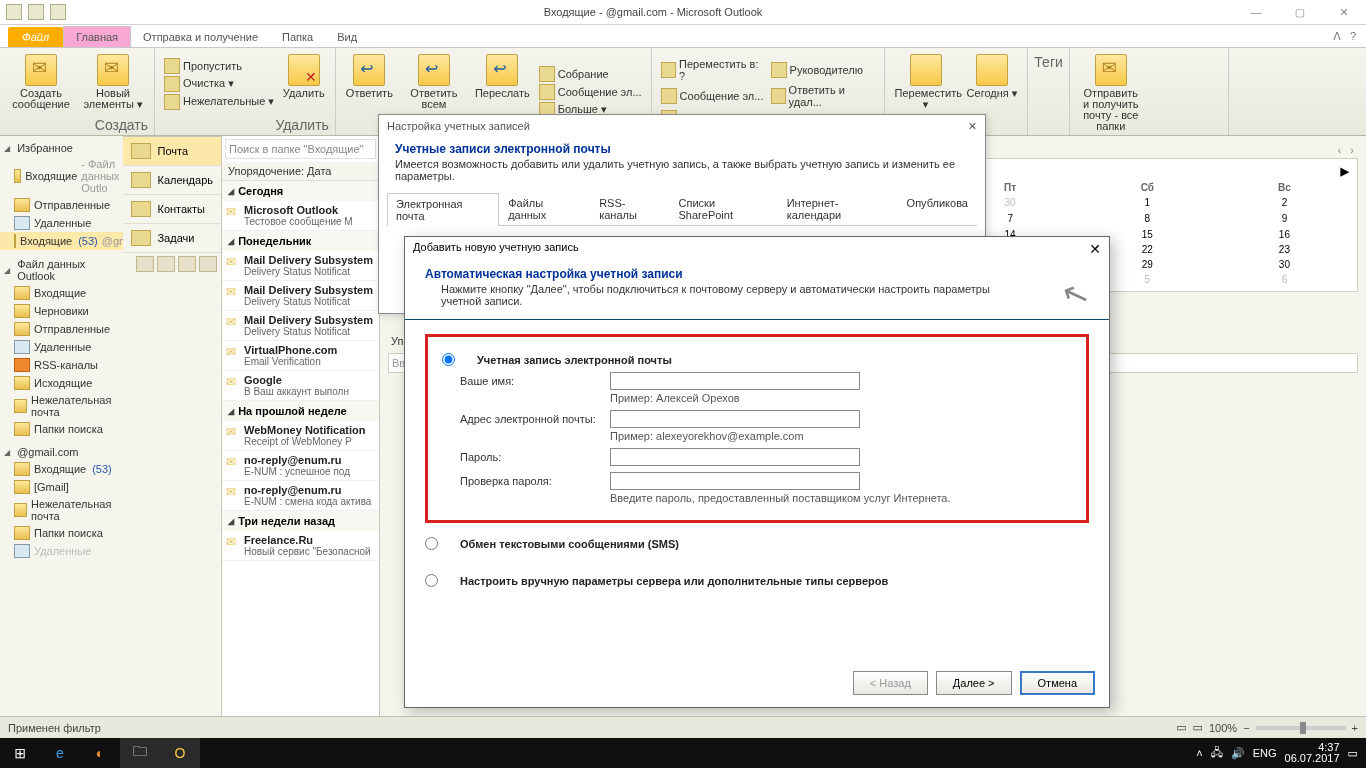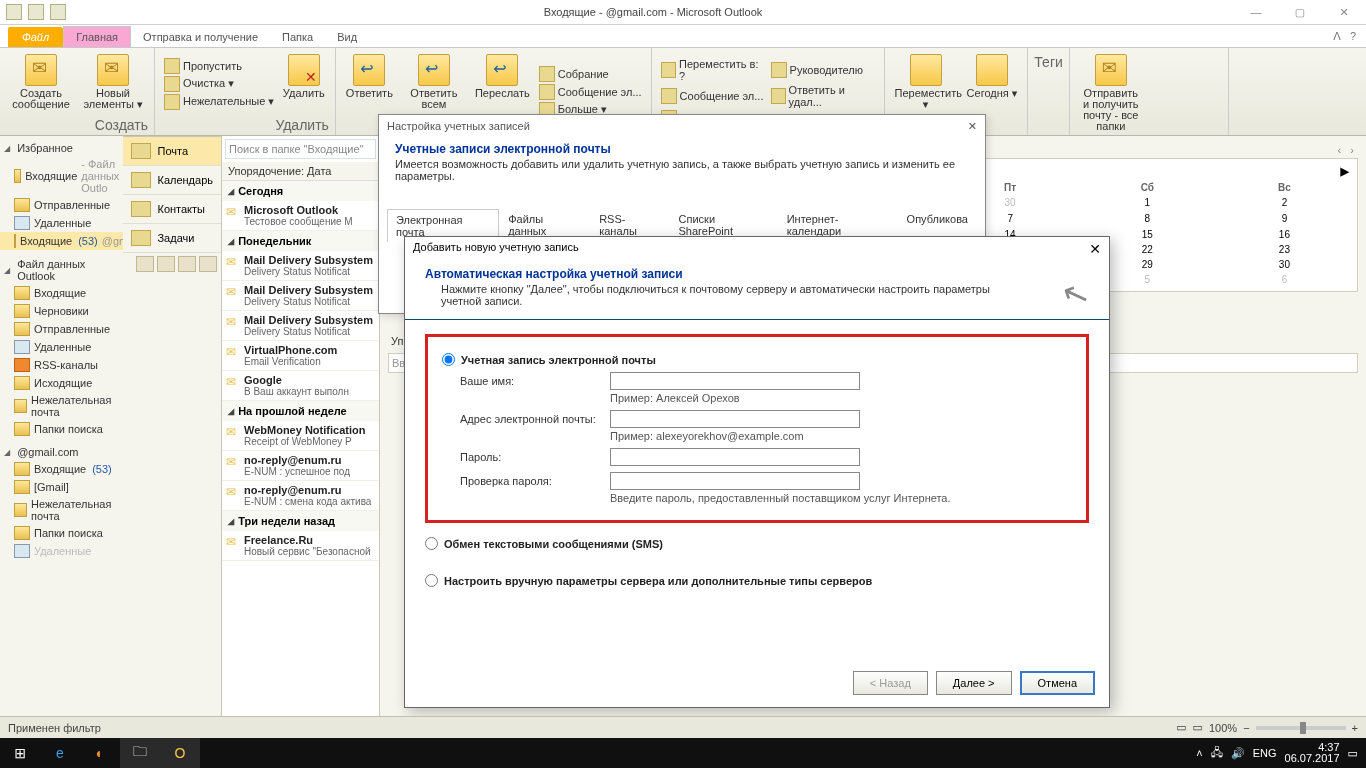--- a/index.html
+++ b/index.html
@@ -65,35 +65,35 @@
 .cal td.sel{background:#fce8a8;}
 .right .noapp{text-align:center;color:#555;margin:14px 0;}
 .right .tasksort{padding:3px;color:#333;}
 .right .taskin{border:1px solid #d0d0c0;padding:3px;color:#999;background:#fff;margin:3px 0;}
 .dialog1{position:absolute;left:378px;top:114px;width:608px;height:200px;background:#fff;border:1px solid #888;box-shadow:2px 2px 8px rgba(0,0,0,.15);}
 .dialog1 .dt{padding:5px 8px;display:flex;justify-content:space-between;color:#555;}
 .dialog1 .dt .x{cursor:pointer;}
 .dialog1 .dh{padding:4px 16px 10px;}
 .dialog1 .dh b{color:#003399;font-size:12px;margin-top:38px;}
 .dialog1 .dh p{color:#333;margin-top:2px;}
-.dialog1 .dtabs{display:flex;border-bottom:1px solid #ccc;margin:16px 8px;}
+.dialog1 .dtabs{display:flex;border-bottom:1px solid #ccc;margin:0 8px;}
 .dialog1 .dtab{padding:4px 8px;border:1px solid transparent;border-bottom:none;color:#333;font-size:11px;}
 .dialog1 .dtab.sel{border-color:#ccc;background:#fff;position:relative;top:1px;}
 .dialog1 .dnav{position:absolute;right:8px;bottom:4px;display:flex;}
 .dialog1 .dnav span{border:1px solid #ccc;padding:0 3px;font-size:9px;}
 .dialog2{position:absolute;left:404px;top:236px;width:706px;height:472px;background:#fff;border:1px solid #666;box-shadow:4px 4px 14px rgba(0,0,0,.25);}
 .dialog2 .dt2{padding:4px 8px;display:flex;justify-content:space-between;}
 .dialog2 .dt2 .x{font-size:14px;cursor:pointer;}
 .dialog2 .dhdr{padding:6px 20px 12px;border-bottom:1px solid #0c4a6e;position:relative;}
 .dialog2 .dhdr b{color:#003399;font-size:12px;}
 .dialog2 .dhdr p{color:#333;margin:2px 0 0 16px;font-size:11px;max-width:560px;}
 .dialog2 .cursor{position:absolute;right:20px;top:14px;font-size:32px;color:#888;transform:rotate(-20deg);}
 .dialog2 .body{padding:14px 20px;}
 .dialog2 .redbox{border:3px solid #d82020;padding:10px 14px 16px;margin-bottom:14px;}
-.dialog2 .opt{display:flex;align-items:center;gap:6px;margin:6px 0;}
+.dialog2 .opt{display:flex;align-items:center;gap:22px;margin:6px 0;}
 .dialog2 .opt input[type=radio]{width:13px;height:13px;}
 .dialog2 .opt label{font-weight:bold;color:#222;}
 .dialog2 .frow{display:flex;align-items:center;margin:6px 0 2px 18px;}
 .dialog2 .frow .fl{width:150px;color:#333;}
 .dialog2 .frow input[type=text],.dialog2 .frow input[type=password]{width:250px;border:1px solid #888;padding:2px 3px;font-size:11px;}
 .dialog2 .hint{margin-left:168px;color:#555;font-size:11px;}
 .dialog2 .btnrow{position:absolute;right:14px;bottom:12px;display:flex;gap:8px;}
 .dialog2 .btnrow button{padding:4px 16px;border:1px solid #888;background:linear-gradient(#fefefe,#e8e8e0);font-size:11px;}
 .dialog2 .btnrow button:disabled{color:#999;}
 .dialog2 .btnrow button.def{border:2px solid #3878c8;}

